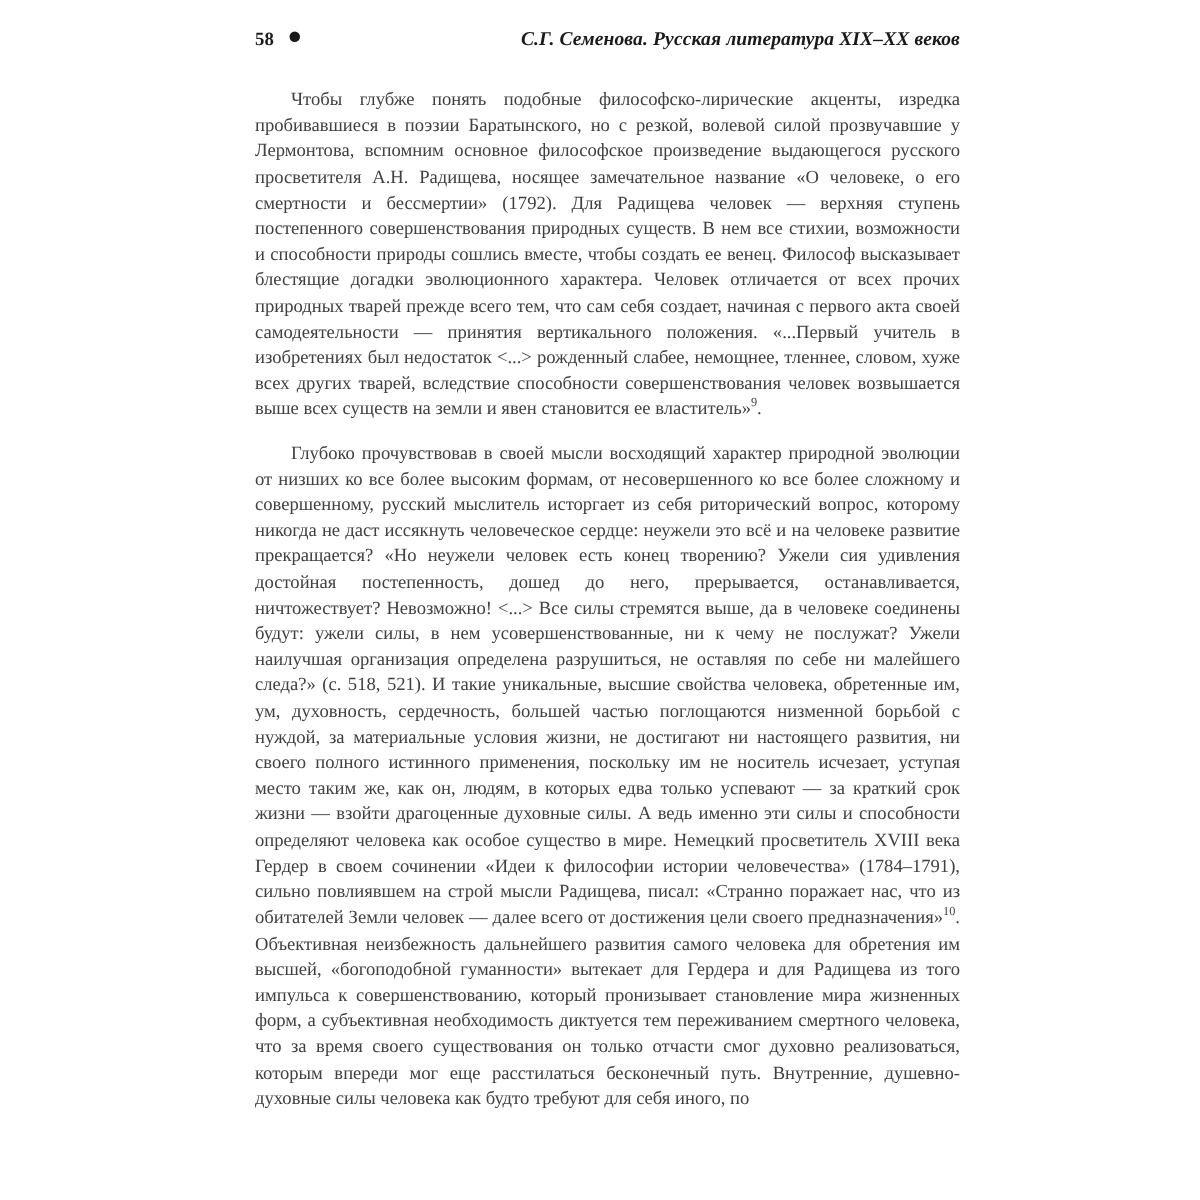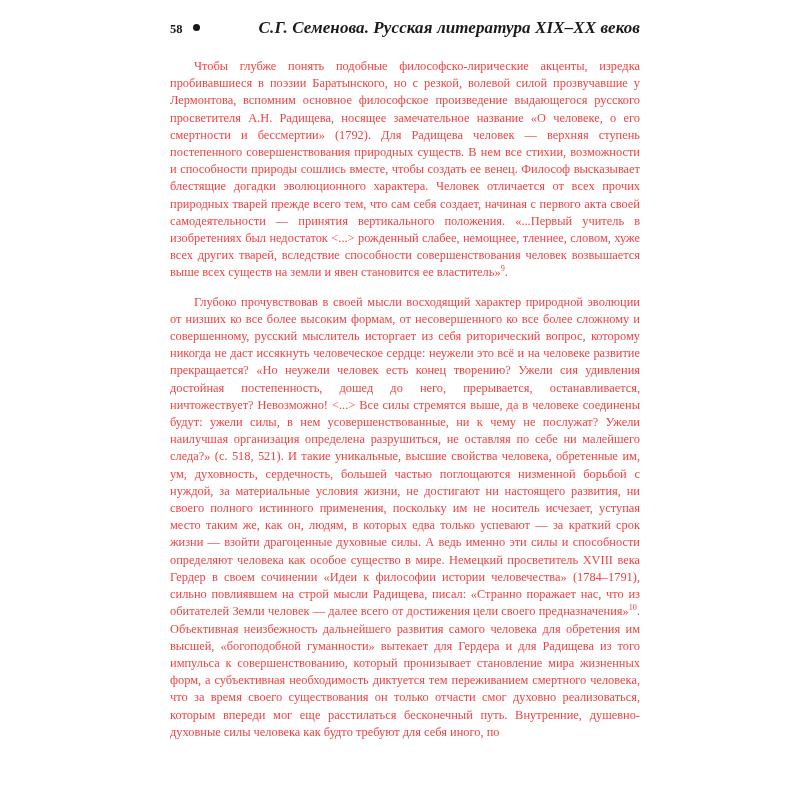--- a/index.html
+++ b/index.html
@@ -47,30 +47,30 @@
     background: #1a1a1a;
     display: inline-block;
     margin-left: 1px;
     margin-right: 10px;
     position: relative;
     top: -2px;
   }
   .running-title {
     flex: 1;
     text-align: right;
-    font-size: 17px;
+    font-size: 13px;
     font-style: italic;
     color: #1a1a1a;
     letter-spacing: 0.1px;
     white-space: nowrap;
   }
   .body-text {
     font-size: 12.4px;
     line-height: 17.2px;
-    color: #ef4444;
+    color: #404040;
     text-align: justify;
     text-justify: inter-word;
     hyphens: manual;
   }
   .body-text p {
     margin: 0;
     text-indent: 24px;
   }
   .body-text p + p {
     margin-top: 12px;

